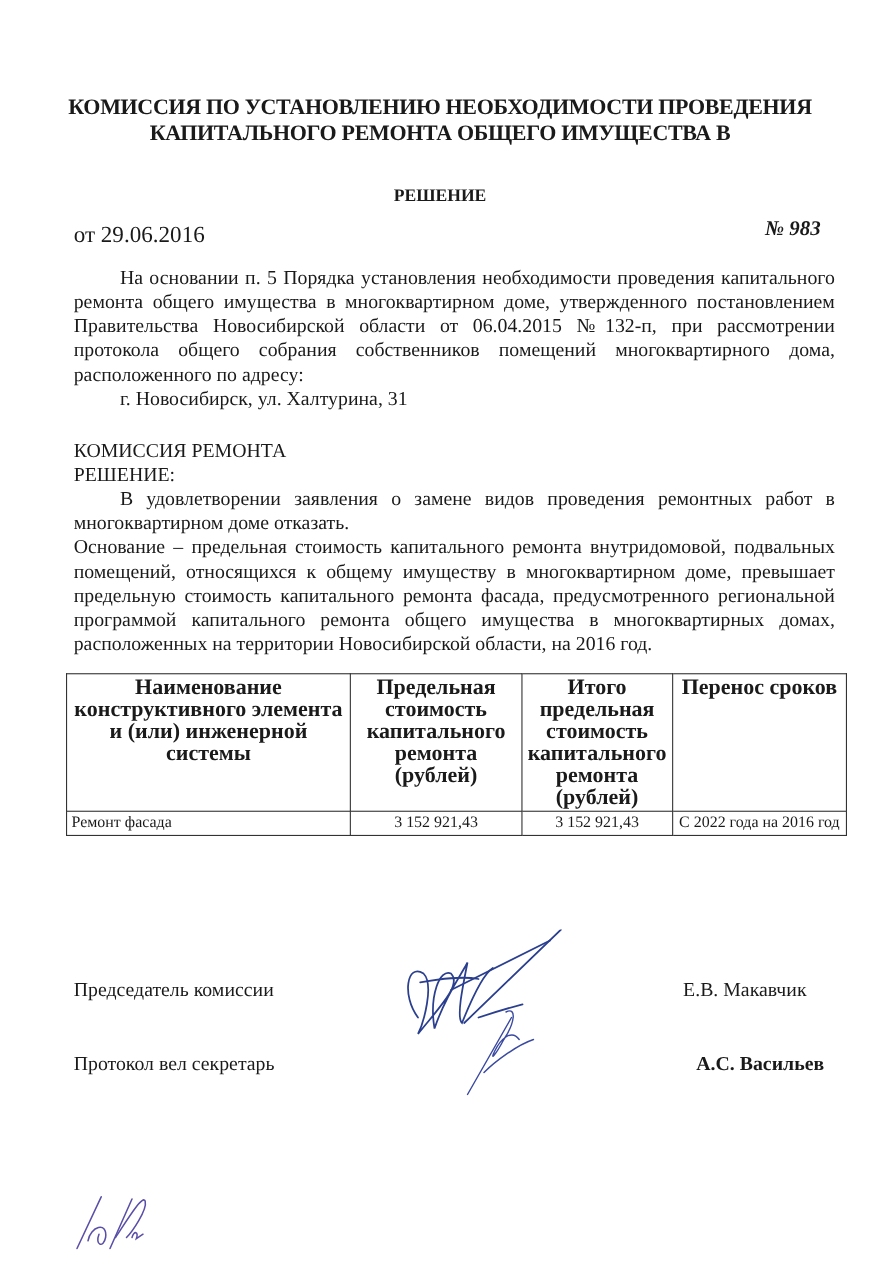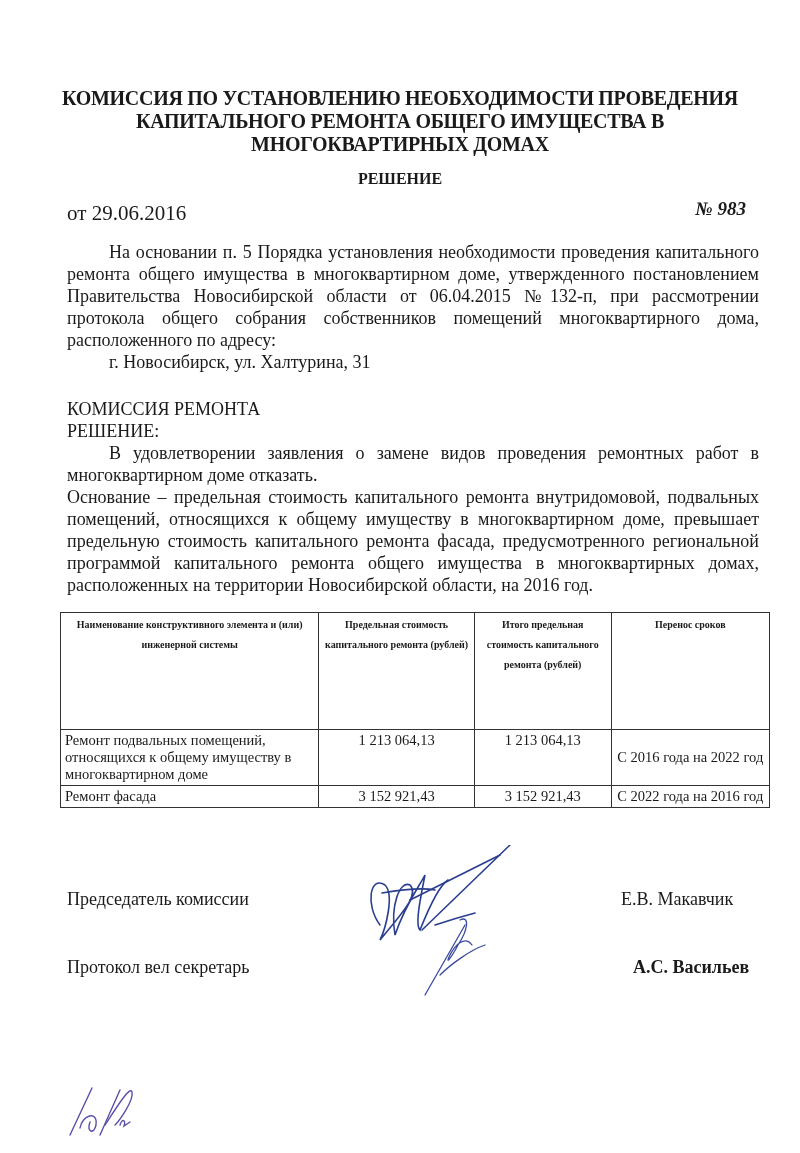--- a/index.html
+++ b/index.html
@@ -11,33 +11,32 @@
   .resh { left: 0; width: 800px; top: 170px; text-align: center; font-weight: bold; font-size: 16px; }
   .date { left: 67px; top: 201px; font-size: 21px; }
   .num { left: 660px; top: 198px; font-size: 19px; font-weight: bold; width: 86px; text-align: right; font-style: italic; }
   .para { left: 67px; width: 692px; font-size: 18px; line-height: 22px; text-align: justify; }
   .para p { margin: 0; }
   .indent { text-indent: 42px; }
   .lastline { text-align-last: left; }
   table.t { position: absolute; left: 60px; top: 612px; width: 710px; border-collapse: collapse;
             font-size: 14.5px; line-height: 17px; }
   table.t td, table.t th { border: 1.5px solid #333; vertical-align: top; padding: 2px 4px; }
-  table.t th { font-weight: bold; text-align: center; font-size: 10px; line-height: 20px; }
+  table.t th { font-weight: bold; text-align: center; font-size: 20px; line-height: 20px; }
   .c1 { width: 250px; } .c2 { width: 147px; } .c3 { width: 128px; } .c4 { width: 150px; }
   td.num-cell { text-align: center; vertical-align: middle; }
   td.center { text-align: center; }
   .sig-label { font-size: 18px; }
 </style>
 </head>
 <body>
 
 <div class="abs title">
   <div>КОМИССИЯ ПО УСТАНОВЛЕНИЮ НЕОБХОДИМОСТИ ПРОВЕДЕНИЯ</div>
   <div>КАПИТАЛЬНОГО РЕМОНТА ОБЩЕГО ИМУЩЕСТВА В</div>
-  <div>МНОГОКВАРТИРНЫХ ДОМАХ</div>
 </div>
 
 <div class="abs resh">РЕШЕНИЕ</div>
 <div class="abs date">от 29.06.2016</div>
 <div class="abs num">№ 983</div>
 
 <div class="abs para" style="top:241px;">
   <p class="indent lastline">На основании п. 5 Порядка установления необходимости проведения капитального ремонта общего имущества в многоквартирном доме, утвержденного постановлением Правительства Новосибирской области от 06.04.2015 №132-п, при рассмотрении протокола общего собрания собственников помещений многоквартирного дома, расположенного по адресу:</p>
   <p class="indent">г. Новосибирск, ул. Халтурина, 31</p>
 </div>
@@ -49,26 +48,20 @@
   <p class="lastline">Основание – предельная стоимость капитального ремонта внутридомовой, подвальных помещений, относящихся к общему имуществу в многоквартирном доме, превышает предельную стоимость капитального ремонта фасада, предусмотренного региональной программой капитального ремонта общего имущества в многоквартирных домах, расположенных на территории Новосибирской области, на 2016 год.</p>
 </div>
 
 <table class="t">
   <tbody>
       <tr>
     <th class="c1" style="height:112px;">Наименование конструктивного элемента и (или) инженерной системы</th>
     <th class="c2">Предельная стоимость капитального ремонта (рублей)</th>
     <th class="c3">Итого предельная стоимость капитального ремонта (рублей)</th>
     <th class="c4">Перенос сроков</th>
-  </tr>
-  <tr>
-    <td style="height:48px;">Ремонт подвальных помещений, относящихся к общему имуществу в многоквартирном доме</td>
-    <td class="num-cell">1 213 064,13</td>
-    <td class="num-cell">1 213 064,13</td>
-    <td class="center" style="vertical-align:middle;">С 2016 года на 2022 год</td>
   </tr>
   <tr>
     <td style="vertical-align:middle;">Ремонт фасада</td>
     <td class="num-cell">3 152 921,43</td>
     <td class="num-cell">3 152 921,43</td>
     <td class="center">С 2022 года на 2016 год</td>
   </tr>
 </tbody>
   </table>
 

